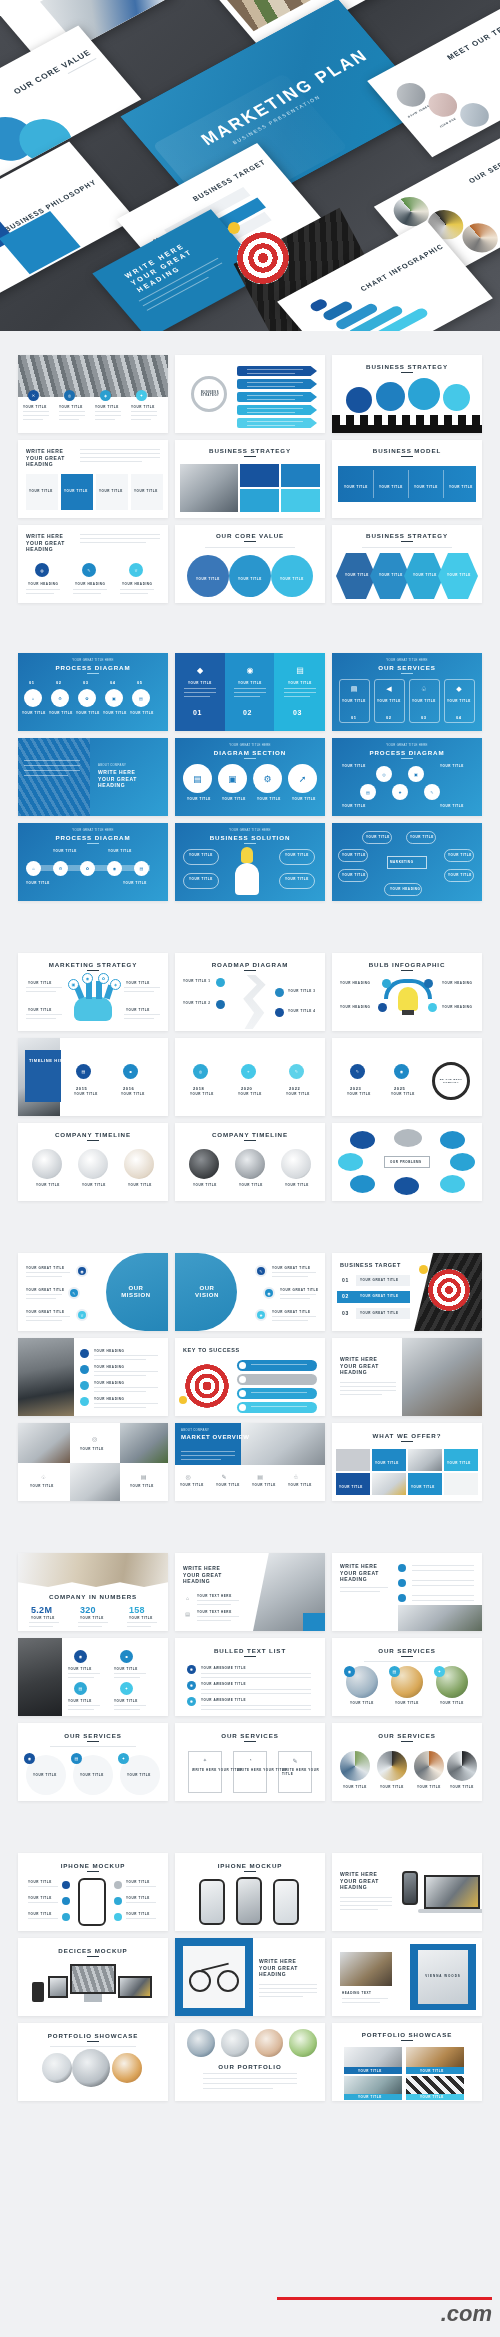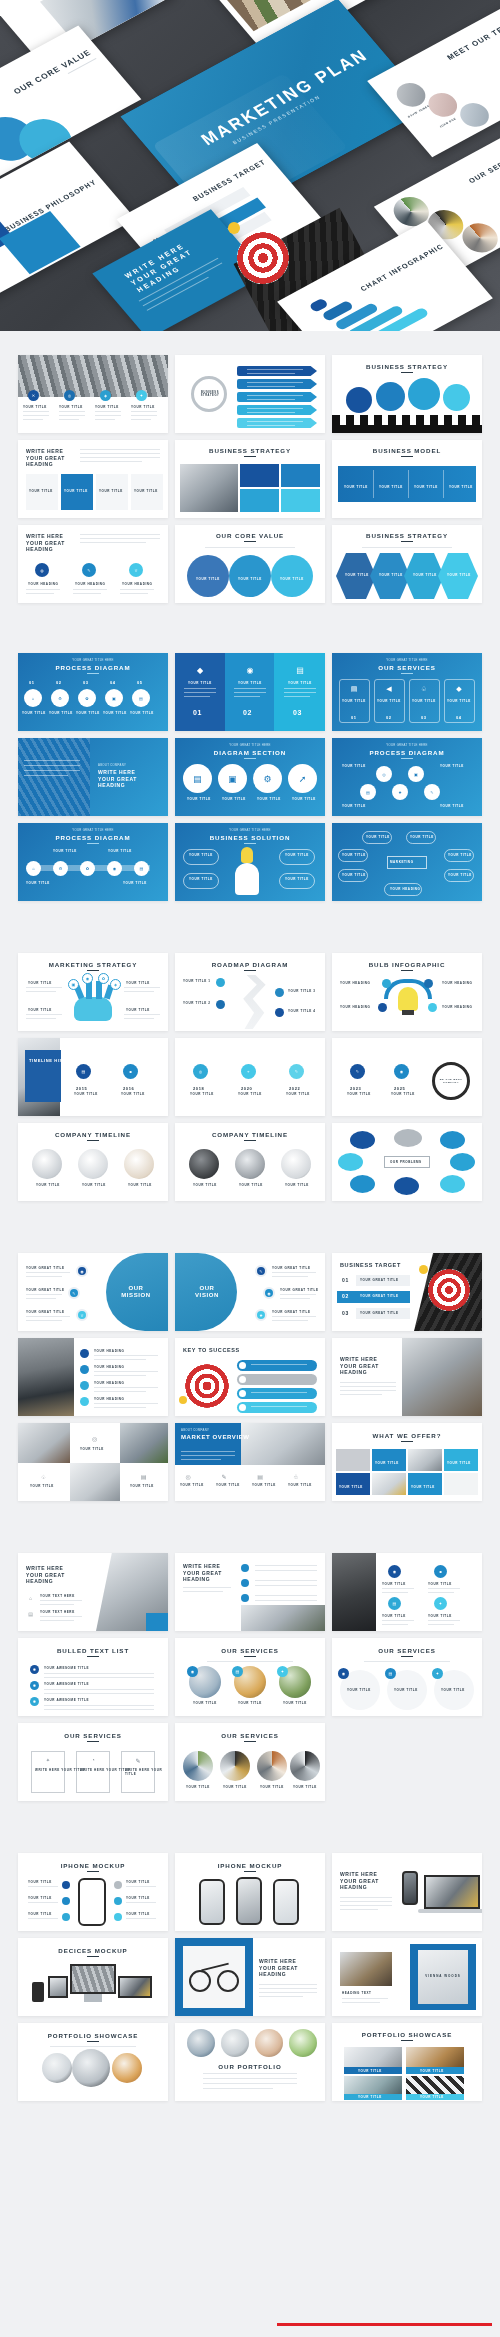--- a/index.html
+++ b/index.html
@@ -704,20 +704,36 @@
       <div class="tt lt" style="left:115px;top:38px;">YOUR TITLE</div>
       <div class="tt lt" style="left:7px;top:62px;">YOUR TITLE</div>
       <div class="tt lt" style="left:79px;top:62px;">YOUR TITLE</div>
     </div>
   </div>
 </div>
 
 <div class="section" style="padding-top:26px;padding-bottom:26px;">
   <div class="grid">
 
+    <div class="card">
+      <div style="position:absolute;left:0;top:0;width:150px;height:34px;background:linear-gradient(100deg,#f1f2f4,#d8cdb8 40%,#b9ab93 70%,#e8e4dc);clip-path:polygon(0 0,100% 0,100% 86%,84% 100%,68% 86%,52% 100%,36% 86%,20% 100%,0 86%);"></div>
+      <div class="ch" style="top:40px;">COMPANY IN NUMBERS</div>
+      <div class="bigstat" style="left:13px;top:52px;color:#1c5fa8;">5.2M</div>
+      <div class="bigstat" style="left:62px;top:52px;color:#2190cb;">320</div>
+      <div class="bigstat" style="left:111px;top:52px;color:#2fa9d6;">158</div>
+      <div class="tt" style="left:13px;top:63px;">YOUR TITLE</div>
+      <div class="tt" style="left:62px;top:63px;">YOUR TITLE</div>
+      <div class="tt" style="left:111px;top:63px;">YOUR TITLE</div>
+      <div class="ln" style="left:11px;top:69px;width:30px;"></div>
+        <div class="ln" style="left:11px;top:73px;width:24px;"></div>
+      <div class="ln" style="left:60px;top:69px;width:30px;"></div>
+        <div class="ln" style="left:60px;top:73px;width:24px;"></div>
+      <div class="ln" style="left:109px;top:69px;width:30px;"></div>
+        <div class="ln" style="left:109px;top:73px;width:24px;"></div>
+    </div>
 
     <div class="card">
       <div class="photo" style="right:0;top:0;width:72px;height:78px;background:linear-gradient(150deg,#e9ecef,#b4bbc1 50%,#7b848b);clip-path:polygon(22% 0,100% 0,100% 100%,0 100%);"></div>
       <div style="position:absolute;right:0;bottom:0;width:22px;height:18px;background:#1f89c6;"></div>
       <div class="tt" style="left:8px;top:12px;font-size:5px;line-height:6.5px;">WRITE HERE<br>YOUR GREAT<br>HEADING</div>
       <div class="ico" style="left:8px;top:40px;width:9px;height:9px;color:#8e969d;font-size:5px;">⌂</div>
       <div class="tt" style="left:22px;top:41px;">YOUR TEXT HERE</div>
       <div class="ln" style="left:22px;top:47px;width:42px;"></div>
         <div class="ln" style="left:22px;top:51px;width:34px;"></div>
       <div class="ico" style="left:8px;top:56px;width:9px;height:9px;color:#8e969d;font-size:5px;">▤</div>
@@ -952,13 +968,14 @@
       <div style="position:absolute;left:12px;top:71px;width:58px;height:6px;background:#2fa9d6;"></div>
       <div style="position:absolute;left:74px;top:71px;width:58px;height:6px;background:#45c8e8;"></div>
       <div class="tt lt" style="left:26px;top:72px;">YOUR TITLE</div>
       <div class="tt lt" style="left:88px;top:72px;">YOUR TITLE</div>
     </div>
   </div>
 </div>
 
 <div style="position:absolute;right:8px;bottom:10px;text-align:right;">
   <div style="height:3px;background:#e01f26;margin:2px 0 1px auto;width:215px;"></div>
+  <div class="wm" style="position:static;font-size:22px;color:#555;letter-spacing:0;">.com</div>
 </div>
 
 </body></html>

